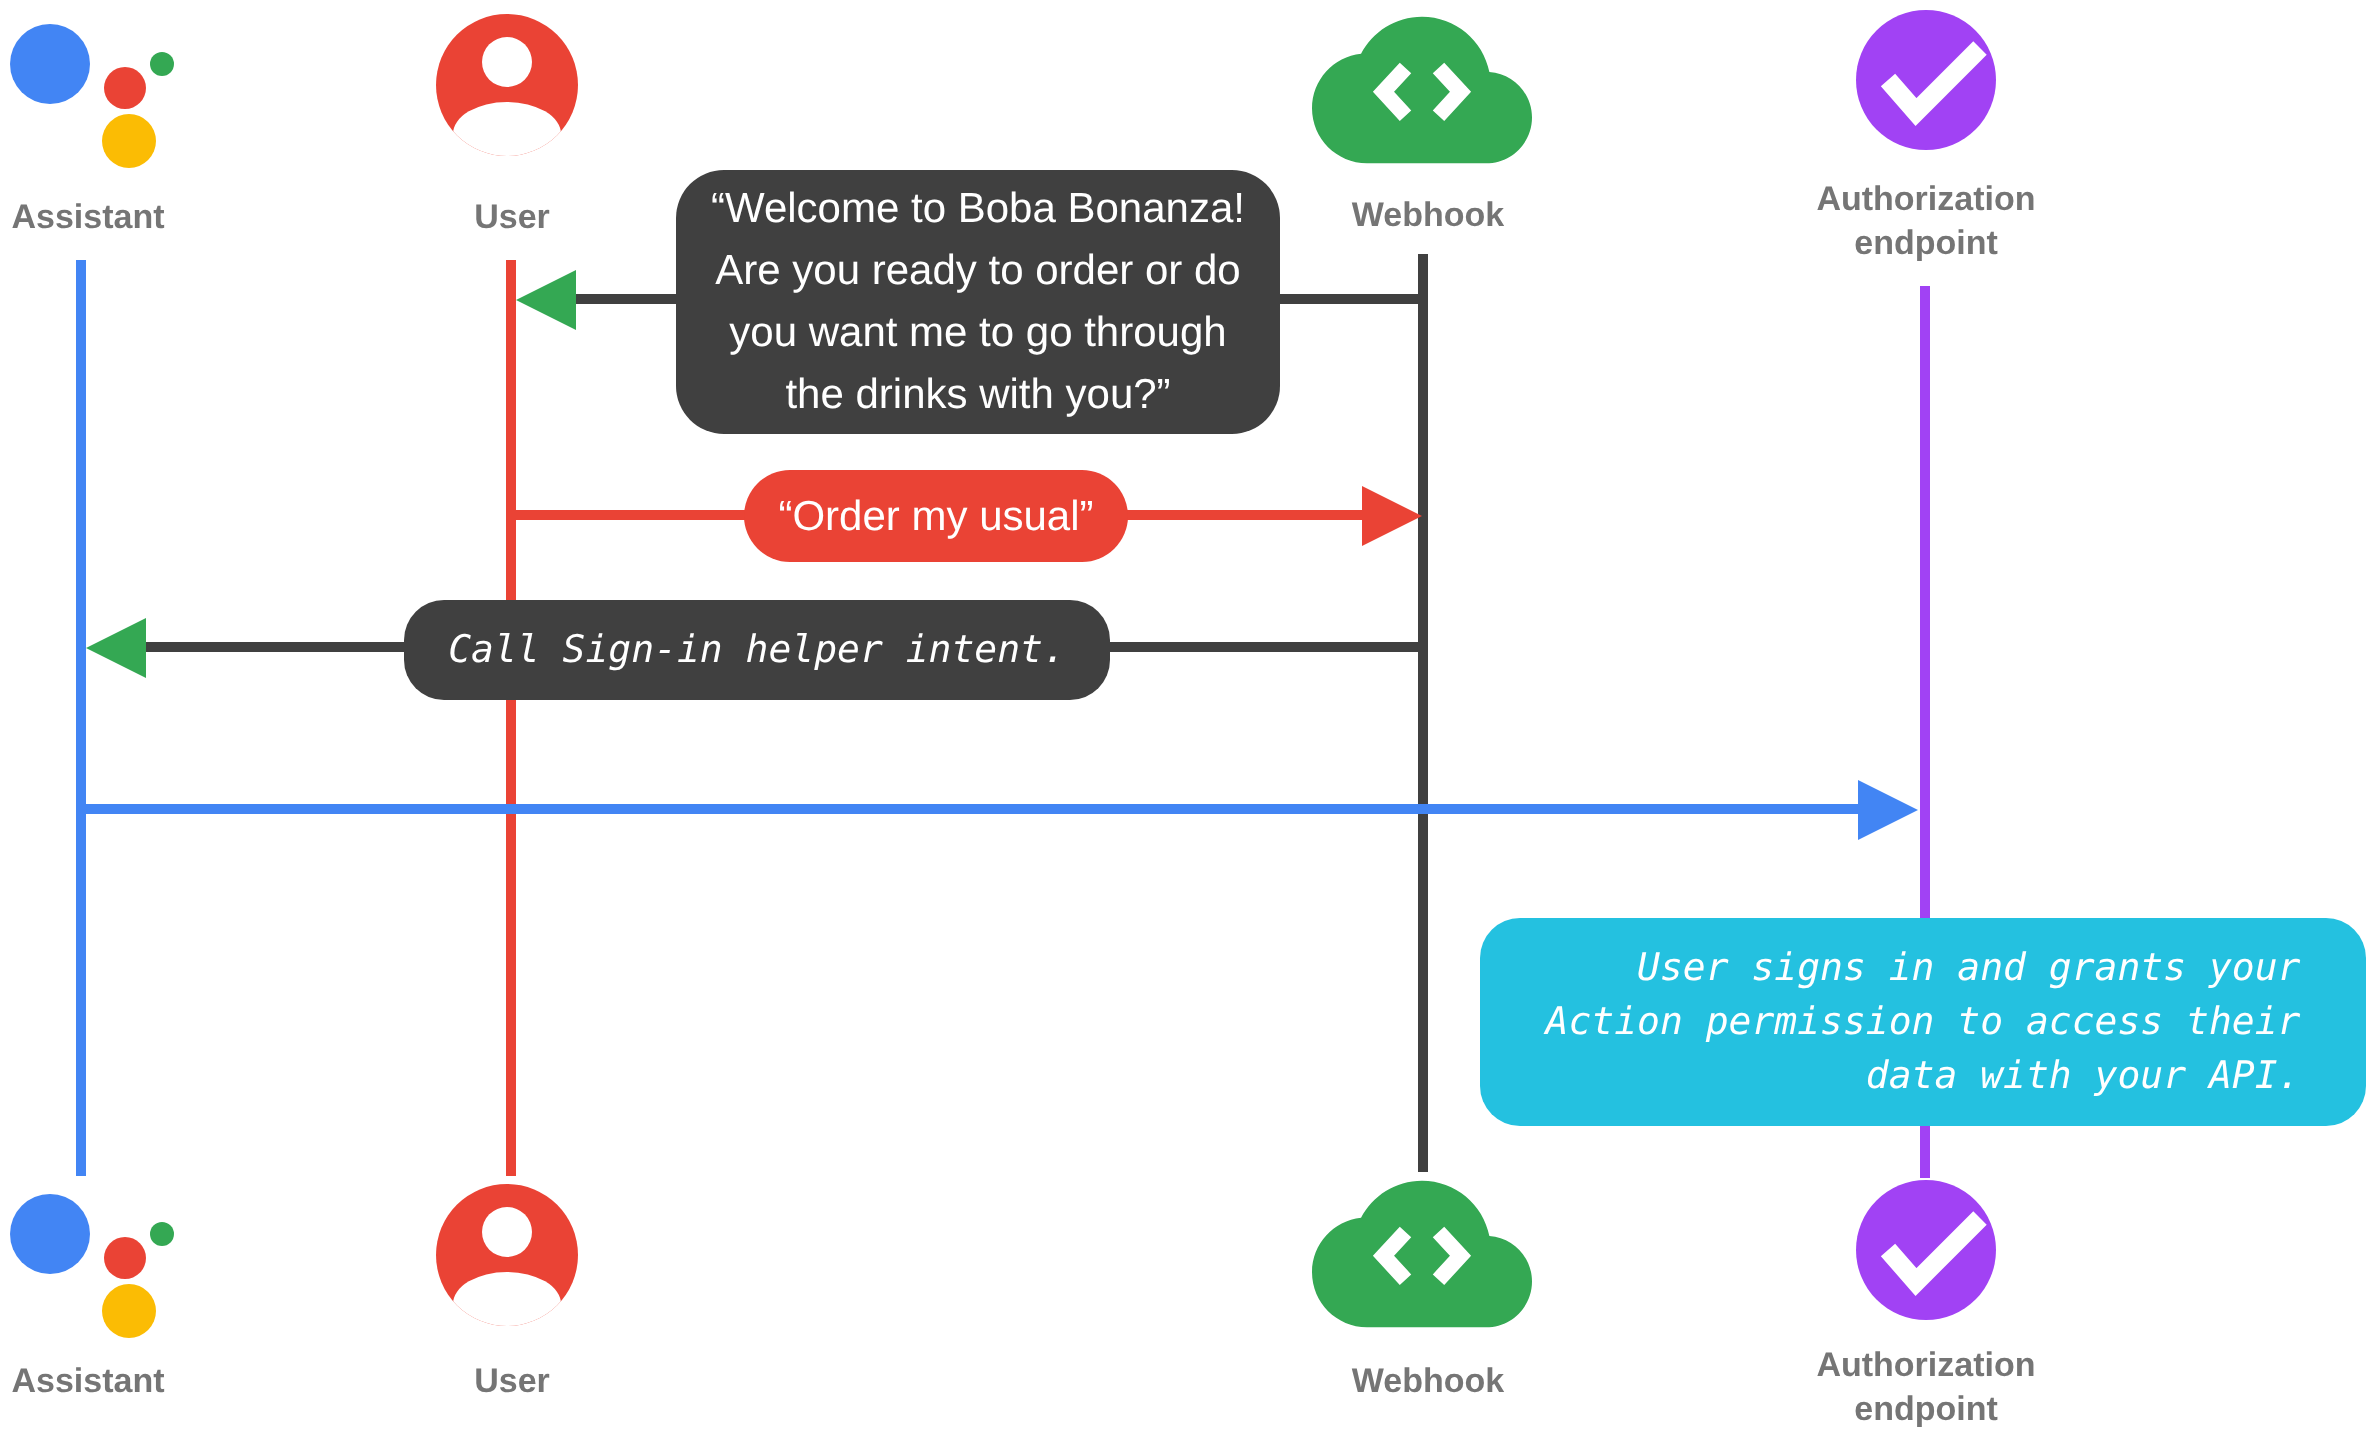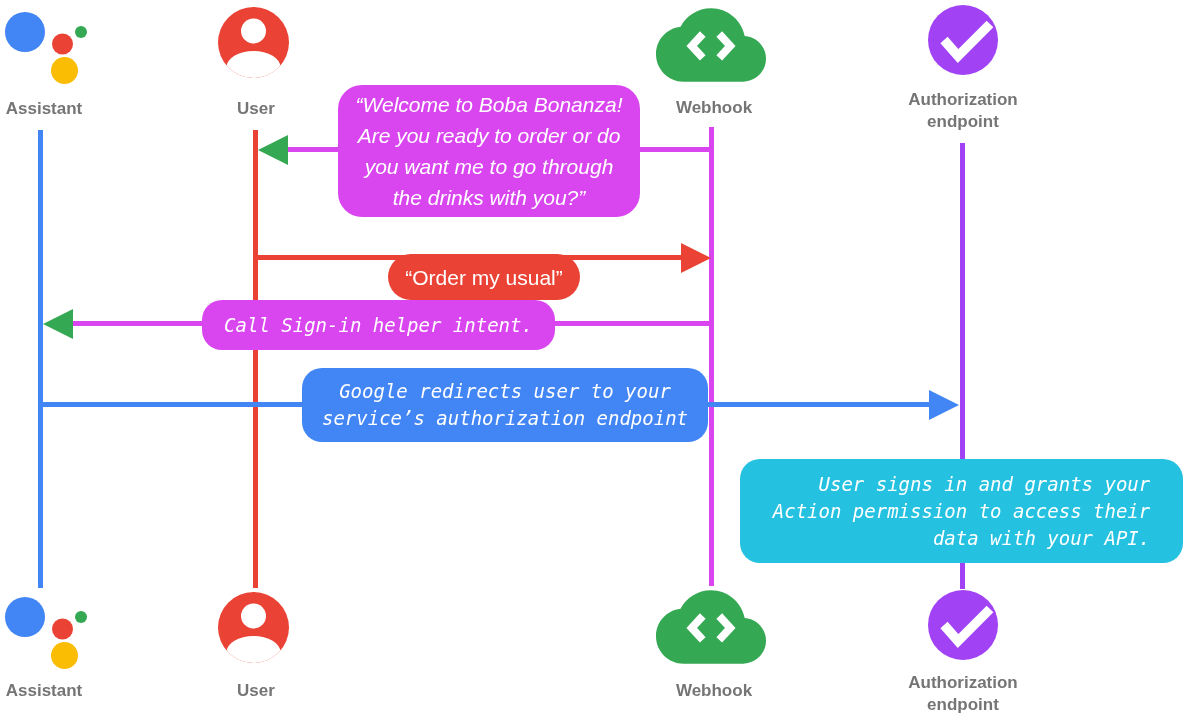--- a/index.html
+++ b/index.html
@@ -11,21 +11,21 @@
   .msg{position:absolute;display:flex;align-items:center;justify-content:center;
        text-align:center;color:#ffffff;white-space:pre-line;}
   .dialogue{font-size:21px;line-height:31px;}
   .system{font-family:"DejaVu Sans Mono","Liberation Mono",monospace;font-style:italic;
           font-size:19px;line-height:27px;}
   .actor-label{position:absolute;width:170px;margin-left:-85px;text-align:center;
                color:#757575;font-weight:bold;font-size:17px;line-height:22px;white-space:pre-line;}
   .icon{position:absolute;}
   
   .c-blue{background:#4285F4;}  .c-red{background:#EA4335;}
-  .c-green{background:#d946ef;font-style:italic;} .c-purple{background:#A142F4;}
+  .c-green{background:#404040;} .c-purple{background:#A142F4;}
   .c-cyan{background:#24C1E0;text-align:right;}
 </style>
 </head>
 <body>
 
 <div class="canvas">
 
   <div class="vline c-blue" style="left:38px;top:130px;height:458px;"></div>
   <div class="vline c-red" style="left:253px;top:130px;height:458px;"></div>
   <div class="vline c-green" style="left:709px;top:127px;height:459px;"></div>
@@ -41,26 +41,24 @@
   <div class="ah" style="left:43px;top:309px;border-top:15px solid transparent;border-bottom:15px solid transparent;border-right:30px solid #34A853;"></div>
 
   <div class="hline c-blue" style="left:41px;top:402px;width:893px;"></div>
   <div class="ah" style="left:929px;top:390px;border-top:15px solid transparent;border-bottom:15px solid transparent;border-left:30px solid #4285F4;"></div>
 
   <div class="msg dialogue c-green" style="left:338px;top:85px;width:302px;height:132px;border-radius:24px;">“Welcome to Boba Bonanza!
 Are you ready to order or do
 you want me to go through
 the drinks with you?”</div>
 
-  <div class="msg dialogue c-red" style="left:388px;top:235px;width:192px;height:46px;border-radius:23px;margin-top:19px;">“Order my usual”</div>
+  <div class="msg dialogue c-red" style="left:372px;top:235px;width:192px;height:46px;border-radius:23px;">“Order my usual”</div>
 
   <div class="msg system c-green" style="left:202px;top:300px;width:353px;height:50px;border-radius:20px;">Call Sign-in helper intent.</div>
 
-  <div class="msg system c-blue" style="left:302px;top:368px;width:406px;height:74px;border-radius:20px;">Google redirects user to your
-service’s authorization endpoint</div>
 
   <div class="msg system c-cyan" style="left:740px;top:459px;width:443px;height:104px;border-radius:20px;">User signs in and grants your
 Action permission to access their
 data with your API.</div>
 
   <div class="icon" style="left:2px;top:8px;">
     <svg width="90" height="78" viewBox="0 0 90 78">
       <circle cx="23" cy="24" r="20" fill="#4285F4"></circle>
       <circle cx="60.5" cy="36" r="10.5" fill="#EA4335"></circle>
       <circle cx="79" cy="24" r="6" fill="#34A853"></circle>

